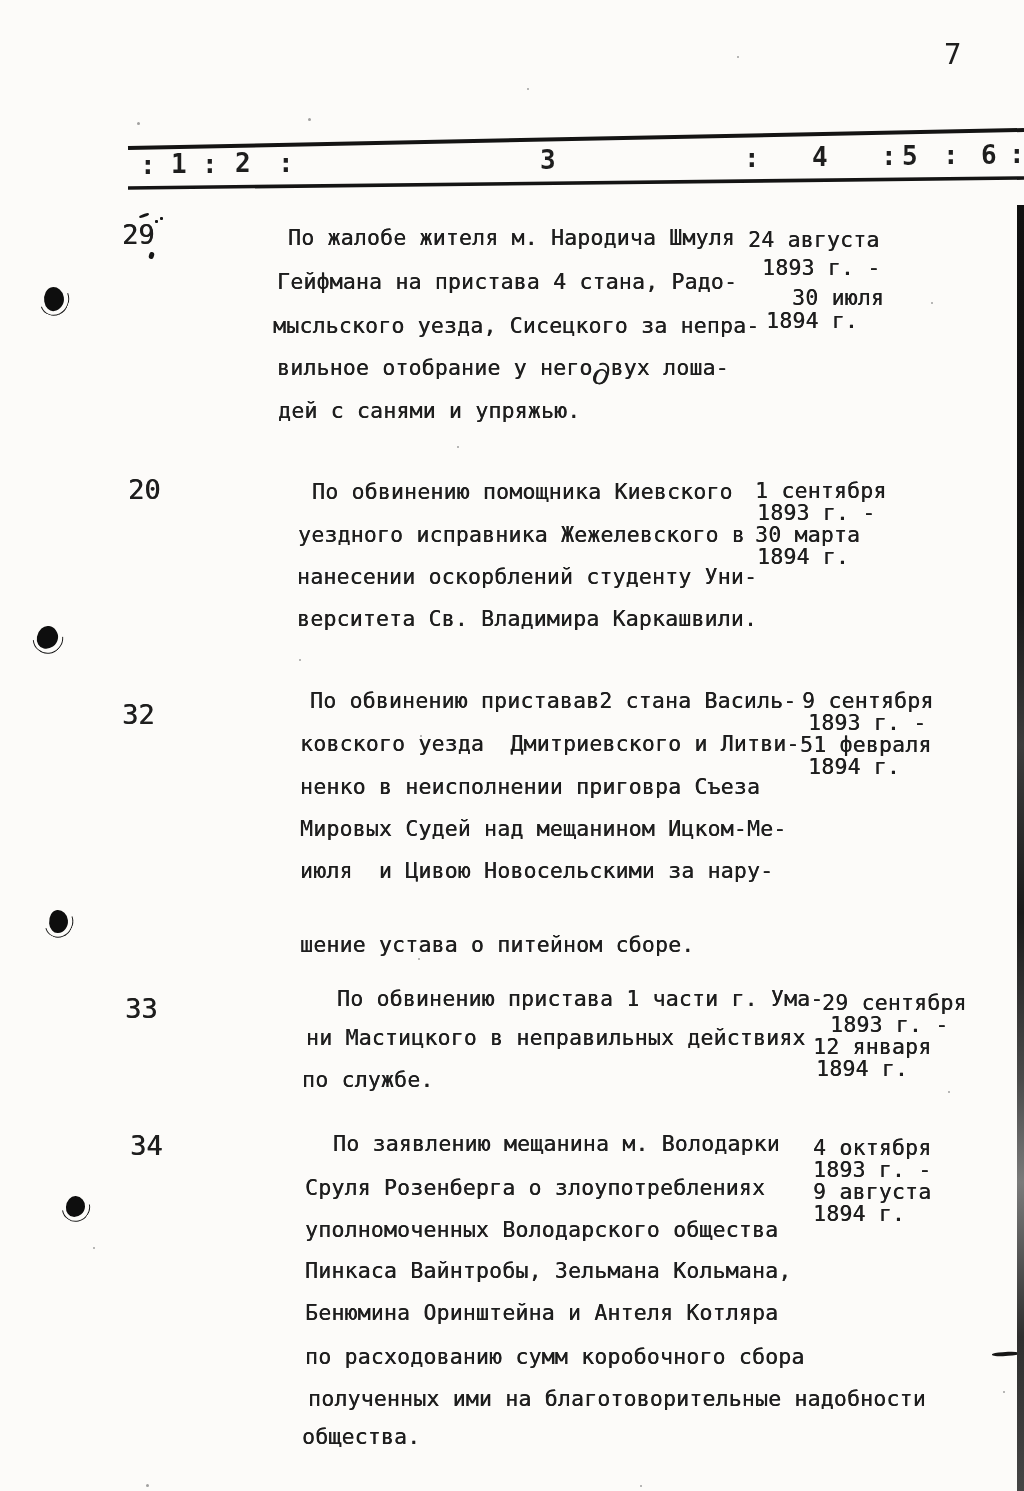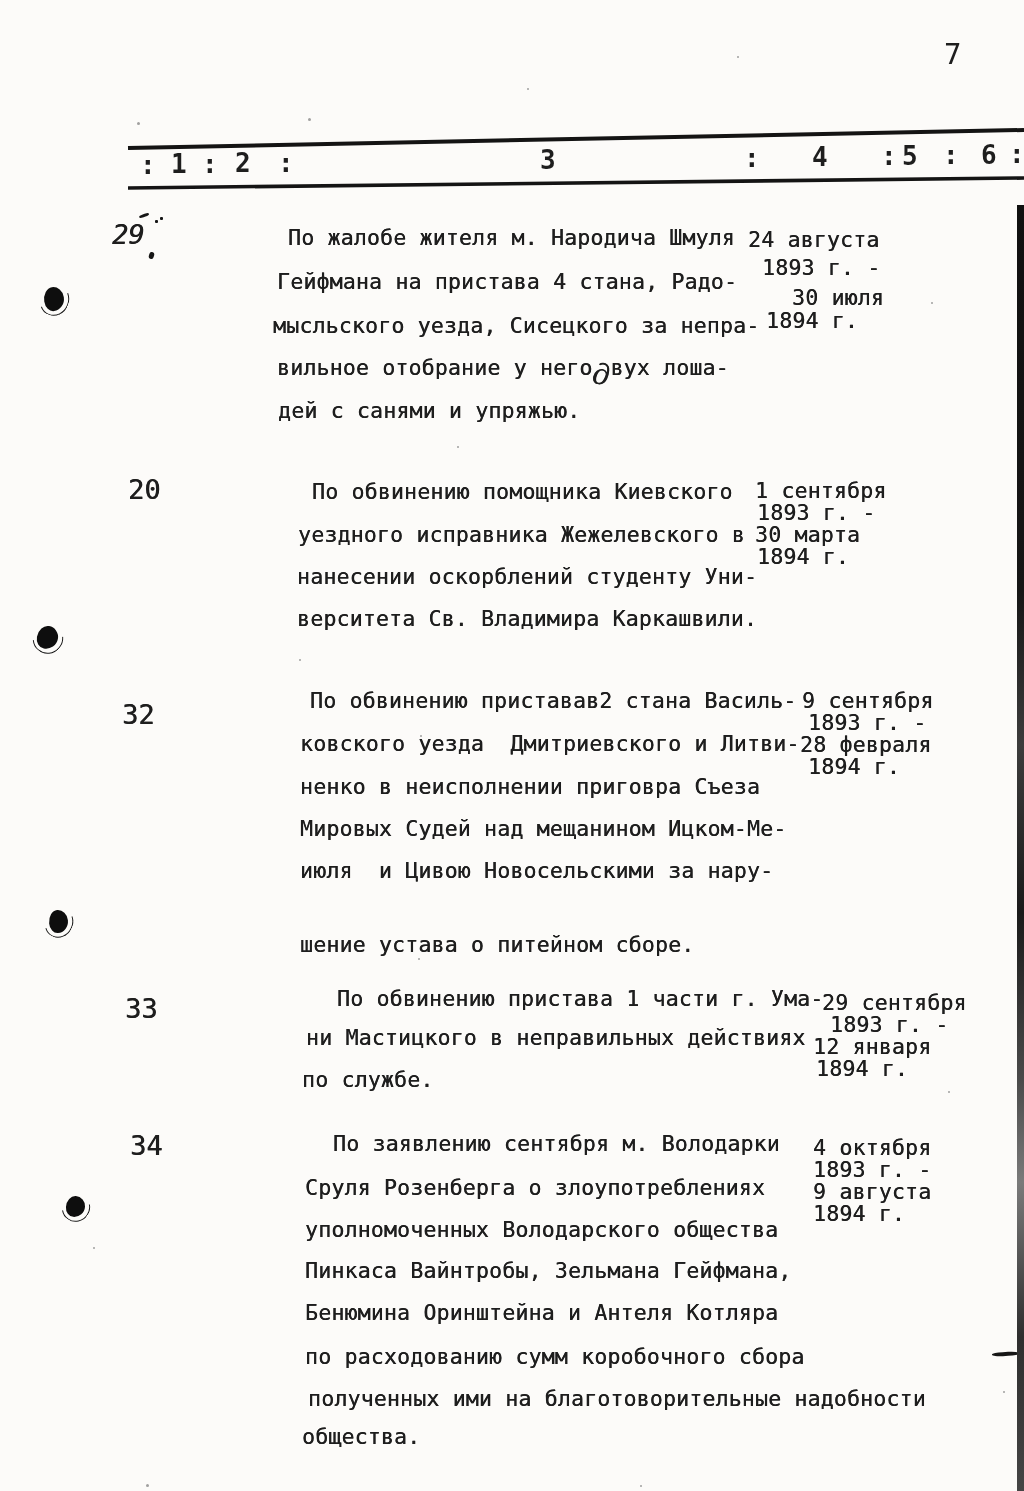--- a/index.html
+++ b/index.html
@@ -54,21 +54,21 @@
       <div class="hcol" style="left: 540px; top: 147px;">3</div>
       <div class="hcol" style="left: 744px; top: 145px;">:</div>
       <div class="hcol" style="left: 812px; top: 144px;">4</div>
       <div class="hcol" style="left: 881px; top: 143px;">:</div>
       <div class="hcol" style="left: 902px; top: 143px;">5</div>
       <div class="hcol" style="left: 943px; top: 142px;">:</div>
       <div class="hcol" style="left: 981px; top: 142px;">6</div>
       <div class="hcol" style="left: 1009px; top: 141px;">:</div>
     </div>
   <div id="entries">
-      <div class="num" style="left: 112px; top: 221px; font-style: italic;">29</div>
+      <div class="num" style="left: 122px; top: 221px;">29</div>
       <div class="tline" style="left: 288px; top: 227px;">По жалобе жителя м. Народича Шмуля</div>
       <div class="tline" style="left: 277px; top: 271px;">Гейфмана на пристава 4 стана, Радо-</div>
       <div class="tline" style="left: 273px; top: 315px;">мысльского уезда, Сисецкого за непра-</div>
       <div class="tline" style="left: 277px; top: 357px;"><span>вильное отобрание у него</span><span class="hand">д</span><span>вух лоша-</span></div>
       <div class="tline" style="left: 278px; top: 400px;">дей с санями и упряжью.</div>
       <div class="tline" style="left: 748px; top: 229px; text-align: center;">24 августа</div>
       <div class="tline" style="left: 762px; top: 257px;">1893 г. -</div>
       <div class="tline" style="left: 792px; top: 287px;">30 июля</div>
       <div class="tline" style="left: 766px; top: 310px;">1894 г.</div>
       <div class="num" style="left: 128px; top: 476px;">20</div>
@@ -82,35 +82,35 @@
       <div class="tline" style="left: 757px; top: 546px;">1894 г.</div>
       <div class="num" style="left: 122px; top: 701px;">32</div>
       <div class="tline" style="left: 310px; top: 690px;">По обвинению приставав2 стана Василь-</div>
       <div class="tline" style="left: 300px; top: 733px;">ковского уезда  Дмитриевского и Литви-</div>
       <div class="tline" style="left: 300px; top: 776px;">ненко в неисполнении приговра Съеза</div>
       <div class="tline" style="left: 300px; top: 818px;">Мировых Судей над мещанином Ицком-Ме-</div>
       <div class="tline" style="left: 300px; top: 860px;">июля  и Цивою Новосельскими за нару-</div>
       <div class="tline" style="left: 300px; top: 902px; margin-top: 32px;">шение устава о питейном сборе.</div>
       <div class="tline" style="left: 802px; top: 690px;">9 сентября</div>
       <div class="tline" style="left: 808px; top: 712px;">1893 г. -</div>
-      <div class="tline" style="left: 800px; top: 734px;">28 февраля</div>
+      <div class="tline" style="left: 800px; top: 734px;">51 февраля</div>
       <div class="tline" style="left: 808px; top: 756px;">1894 г.</div>
       <div class="num" style="left: 125px; top: 995px;">33</div>
       <div class="tline" style="left: 337px; top: 988px;">По обвинению пристава 1 части г. Ума-</div>
       <div class="tline" style="left: 306px; top: 1027px;">ни Мастицкого в неправильных действиях</div>
       <div class="tline" style="left: 302px; top: 1069px;">по службе.</div>
       <div class="tline" style="left: 822px; top: 992px;">29 сентября</div>
       <div class="tline" style="left: 830px; top: 1014px;">1893 г. -</div>
       <div class="tline" style="left: 813px; top: 1036px;">12 января</div>
       <div class="tline" style="left: 816px; top: 1058px;">1894 г.</div>
       <div class="num" style="left: 130px; top: 1132px;">34</div>
-      <div class="tline" style="left: 333px; top: 1133px;">По заявлению сентября м. Володарки</div>
+      <div class="tline" style="left: 333px; top: 1133px;">По заявлению мещанина м. Володарки</div>
       <div class="tline" style="left: 305px; top: 1177px;">Сруля Розенберга о злоупотреблениях</div>
       <div class="tline" style="left: 305px; top: 1219px;">уполномоченных Володарского общества</div>
-      <div class="tline" style="left: 305px; top: 1260px;">Пинкаса Вайнтробы, Зельмана Гейфмана,</div>
+      <div class="tline" style="left: 305px; top: 1260px;">Пинкаса Вайнтробы, Зельмана Кольмана,</div>
       <div class="tline" style="left: 305px; top: 1302px;">Бенюмина Оринштейна и Антеля Котляра</div>
       <div class="tline" style="left: 305px; top: 1346px;">по расходованию сумм коробочного сбора</div>
       <div class="tline" style="left: 308px; top: 1388px;">полученных ими на благотоворительные надобности</div>
       <div class="tline" style="left: 302px; top: 1426px;">общества.</div>
       <div class="tline" style="left: 813px; top: 1137px;">4 октября</div>
       <div class="tline" style="left: 813px; top: 1159px;">1893 г. -</div>
       <div class="tline" style="left: 813px; top: 1181px;">9 августа</div>
       <div class="tline" style="left: 813px; top: 1203px;">1894 г.</div>
     </div>
   <div id="marks">

